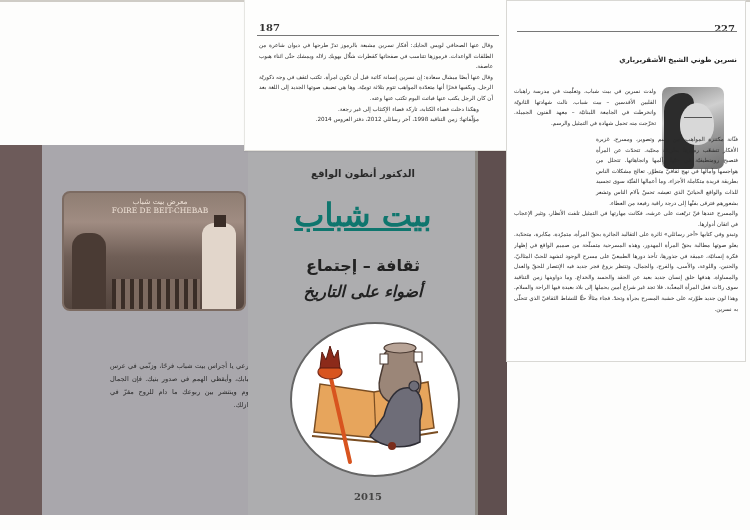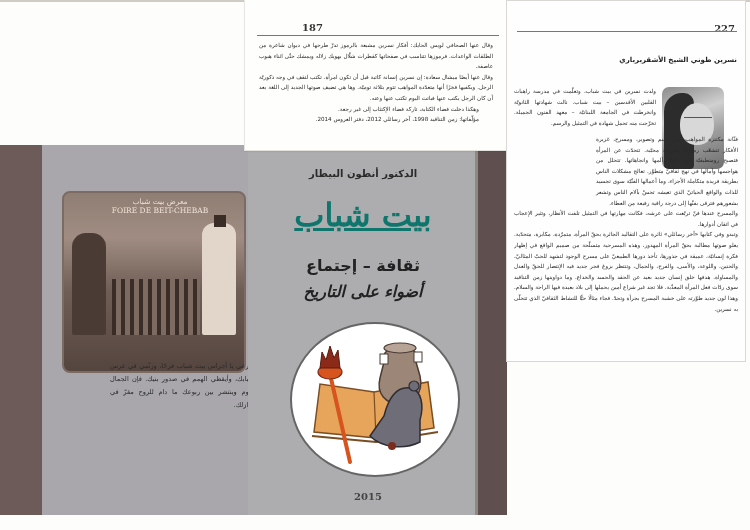--- a/index.html
+++ b/index.html
@@ -19,21 +19,21 @@
   .title186{direction:rtl;text-align:right;font-size:7px;font-weight:bold;color:#222;}
   .photo{left:662px;top:87px;width:62px;height:82px;border-radius:7px;background:linear-gradient(160deg,#8a8a8a 0%,#d0d0d0 35%,#9e9e9e 60%,#6e6e6e 100%);overflow:hidden;}
   .photo .hair{position:absolute;left:2px;top:6px;width:30px;height:76px;background:#2c2c2c;border-radius:18px 10px 4px 4px;}
   .photo .face{position:absolute;left:18px;top:16px;width:34px;height:42px;background:#d8d8d8;border-radius:50% 50% 45% 45%;}
   .photo .glasses{position:absolute;left:22px;top:30px;width:28px;height:3px;border-top:1px solid #555;}
   .author{direction:rtl;text-align:center;font-weight:bold;font-size:10px;color:#2a2a2a;}
   .booktitle{direction:rtl;text-align:center;font-weight:bold;font-size:32px;color:#0f766e;font-family:"DejaVu Serif",serif;text-decoration:underline;}
   .sub{direction:rtl;text-align:center;font-weight:bold;font-size:16px;color:#222;}
   .emblem{left:290px;top:322px;width:170px;height:155px;border-radius:50%;background:#fff;border:2px solid #666;box-sizing:border-box;}
   .year{font-family:"DejaVu Serif",serif;font-size:10px;font-weight:bold;color:#444;text-align:center;}
-  .sepia{left:62px;top:191px;width:184px;height:182px;border-radius:8px;background:linear-gradient(180deg,#8f7e73 0%,#a08c82 25%,#6f5e56 55%,#54453e 100%);border:2px solid #7c6b62;box-sizing:border-box;overflow:hidden;}
+  .sepia{left:62px;top:191px;width:184px;height:120px;border-radius:8px;background:linear-gradient(180deg,#8f7e73 0%,#a08c82 25%,#6f5e56 55%,#54453e 100%);border:2px solid #7c6b62;box-sizing:border-box;overflow:hidden;}
   .sepia .banner{position:absolute;left:36px;top:4px;width:120px;text-align:center;color:#eee1d6;font-size:7.5px;font-family:"DejaVu Serif",serif;line-height:9px;}
   .sepia .figL{position:absolute;left:8px;top:40px;width:34px;height:102px;background:#4a3b34;border-radius:14px 14px 2px 2px;}
   .sepia .figR{position:absolute;left:138px;top:30px;width:34px;height:112px;background:#e2d6cb;border-radius:12px 12px 2px 2px;}
   .sepia .hat{position:absolute;left:150px;top:22px;width:12px;height:12px;background:#3a2d27;}
   .sepia .crowd{position:absolute;left:48px;top:86px;width:88px;height:56px;background:repeating-linear-gradient(90deg,#3a2d27 0 4px,#7d6a60 4px 9px);}
   .backtext{direction:rtl;text-align:justify;font-size:6.6px;line-height:13px;color:#2a2a2a;}
 </style>
 </head>
 <body>
 
@@ -48,21 +48,21 @@
     <div>FOIRE DE BEIT-CHEBAB</div>
   </div>
   <div class="crowd"></div>
   <div class="figL"></div>
   <div class="figR"></div>
   <div class="hat"></div>
 </div>
 <div class="abs backtext" style="left:110px;top:360px;width:144px;">إقرعي يا أجراس بيت شباب فرحًا، وزنّمي في عرس شبابك، وأيقظي الهمم في صدور بنيك. فإن الجمال يدوم وينتشر بين ربوعك ما دام للروح مقرّ في منازلك.</div>
 
 <div class="abs front-cover"></div>
-<div class="abs author" style="left:258px;top:168px;width:210px;">الدكتور أنطون البيطار</div>
+<div class="abs author" style="left:258px;top:168px;width:210px;">الدكتور أنطون الواقع</div>
 <div class="abs booktitle" style="left:258px;top:196px;width:210px;">بيت شباب</div>
 <div class="abs sub" style="left:258px;top:256px;width:210px;">ثقافة – إجتماع</div>
 <div class="abs sub" style="left:258px;top:282px;width:210px;font-style:italic;">أضواء على التاريخ</div>
 
 <div class="abs emblem">
   <svg width="166" height="151" viewBox="0 0 166 151">
 
     <path d="M22 108 L28 60 L82 68 L136 58 L142 104 L84 114 Z" fill="#e7a55c" stroke="#7a4d22" stroke-width="1.5"></path>
     <path d="M82 68 L84 114" stroke="#7a4d22" stroke-width="1.2"></path>
     <path d="M20 112 L84 118 L146 108" stroke="#7a4d22" stroke-width="2" fill="none"></path>
@@ -79,21 +79,21 @@
     <path d="M38 50 L58 138" stroke="#d8541f" stroke-width="4" stroke-linecap="round"></path>
     <ellipse cx="38" cy="48" rx="12" ry="7" fill="#d8541f" stroke="#7a2d1c" stroke-width="1.2"></ellipse>
     <path d="M28 44 L30 28 L34 36 L38 22 L42 34 L46 26 L48 44 Z" fill="#8c2a1a" stroke="#5a1a10" stroke-width="1"></path>
   </svg>
 </div>
 <div class="abs year" style="left:348px;top:491px;width:40px;">2015</div>
 
 <div class="abs spine-right"></div>
 
 <div class="abs page187">
-  <div class="abs pagenum" style="left:14px;top:22px;margin-left:43px;">187</div>
+  <div class="abs pagenum" style="left:14px;top:22px;">187</div>
   <div class="abs rule" style="left:12px;top:35px;width:242px;"></div>
   <div class="abs ar" style="left:14px;top:40px;width:234px;">
     <p>وقال عنها الصحافي لويس الحايك: أفكار نسرين مشبعة بالرموز تدرّ طرحها في ديوان شاعرة من الطلقات الواعدات. فرموزها تتناسب في صفحاتها كقطرات شلّال بهويك زلاله ويمشك حتّى اثناء هبوب عاصفة.</p>
     <p>وقال عنها أيضًا ميشال سعادة: إن نسرين إنسانة كاتبة قبل أن تكون امرأة. تكتب لتقف في وجه ذكوريّة الرجل. ويكفيها فخرًا أنها متعدّدة المواهب تتوم بثلاثة توميّة. وها هي تضيف صوتها الجديد إلى اللغة بعد أن كان الرجل يكتب عنها فباتت اليوم تكتب عنها وعنه.</p>
     <p style="padding-right:14px;">وهكذا دخلت فضاء الكتابة، تاركة فضاء الإكتئاب إلى غير رجعة.</p>
     <p style="padding-right:14px;">مؤلّفاتها: زمن التناقيد 1998، آخر رسائلي 2012، دفتر العروس 2014.</p>
   </div>
 </div>
 
 <div class="abs page186">

